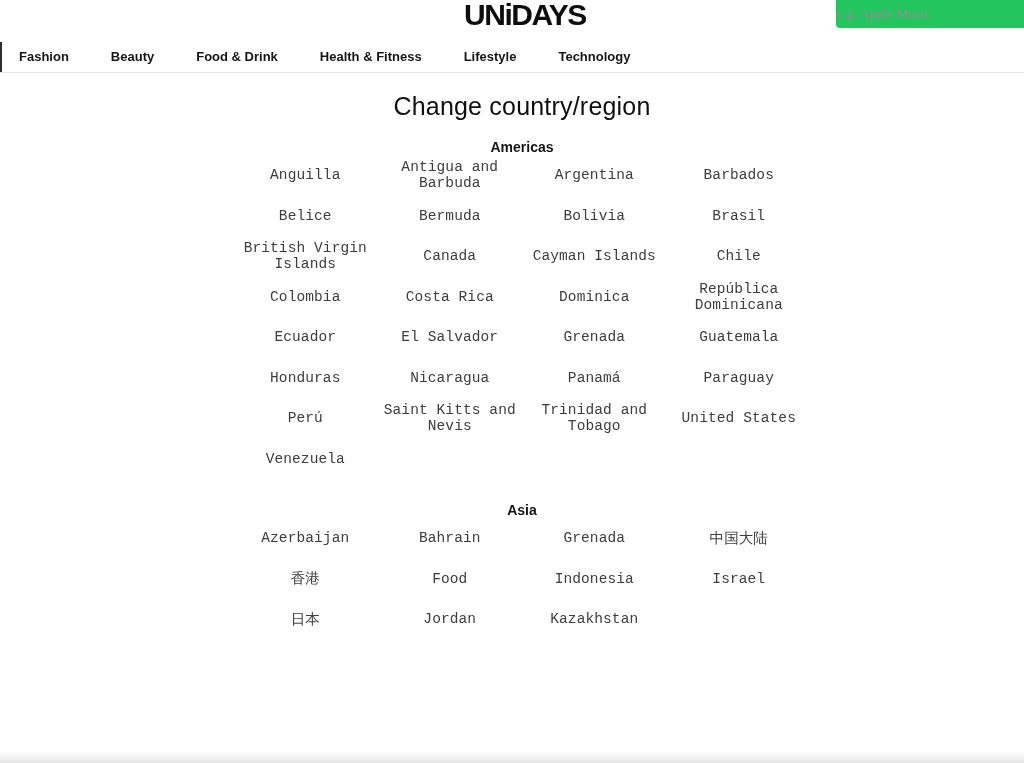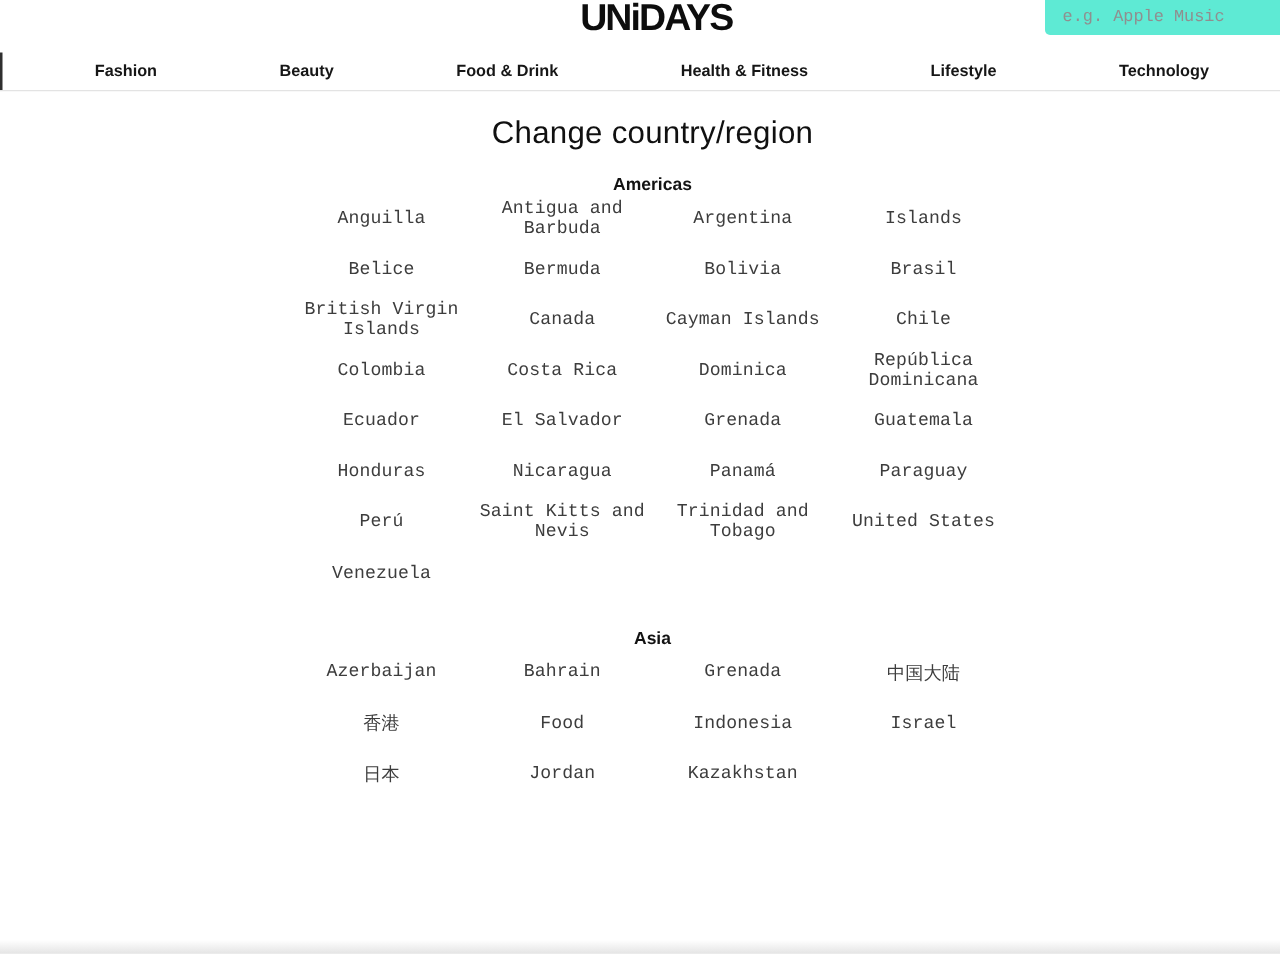--- a/index.html
+++ b/index.html
@@ -16,34 +16,34 @@
   .logo {
     position: absolute; left: 525px; top: -2px;
     transform: translateX(-50%);
     font-size: 30px; font-weight: 700; letter-spacing: -1.5px;
     color: #0d0d0d; line-height: 34px; cursor: pointer;
     white-space: nowrap;
   }
   .search {
     position: absolute; top: 0; right: 0;
     width: 188px; height: 28px;
-    background: #5eead4; border: none; outline: none;
+    background: #22c55e; border: none; outline: none;
     border-radius: 0 0 0 4px;
-    padding: 0 14px; font-size: 13.5px; color: #555;
-    font-family: Liberation Mono, monospace;
+    padding: 0 2px; font-size: 13.5px; color: #555;
+    font-family: Liberation Serif, serif;
   }
   .search::placeholder { color: #8f8f8f; opacity: 1; }
 
   .nav {
     position: relative;
     display: flex; align-items: center;
-    gap: 98px; padding-left: 19px;
+    gap: 42px; padding-left: 19px;
     height: 33px;
     border-bottom: 1px solid #e3e3e3;
-    white-space: nowrap; overflow: hidden; justify-content: center;
+    white-space: nowrap; overflow: hidden;
   }
   .nav-item {
     font-size: 13px; font-weight: 700; color: #161616;
     text-decoration: none; cursor: pointer;
   }
   .nav-edge {
     position: absolute; left: 0; top: 2px; bottom: 0;
     width: 2px; background: #2f2f2f;
   }
 
@@ -125,21 +125,21 @@
 
         <li class="country-cell">
           <a class="country-link">Antigua and Barbuda</a>
         </li>
 
         <li class="country-cell">
           <a class="country-link">Argentina</a>
         </li>
 
         <li class="country-cell">
-          <a class="country-link">Islands</a>
+          <a class="country-link">Barbados</a>
         </li>
 
         <li class="country-cell">
           <a class="country-link">Belice</a>
         </li>
 
         <li class="country-cell">
           <a class="country-link">Bermuda</a>
         </li>
 

